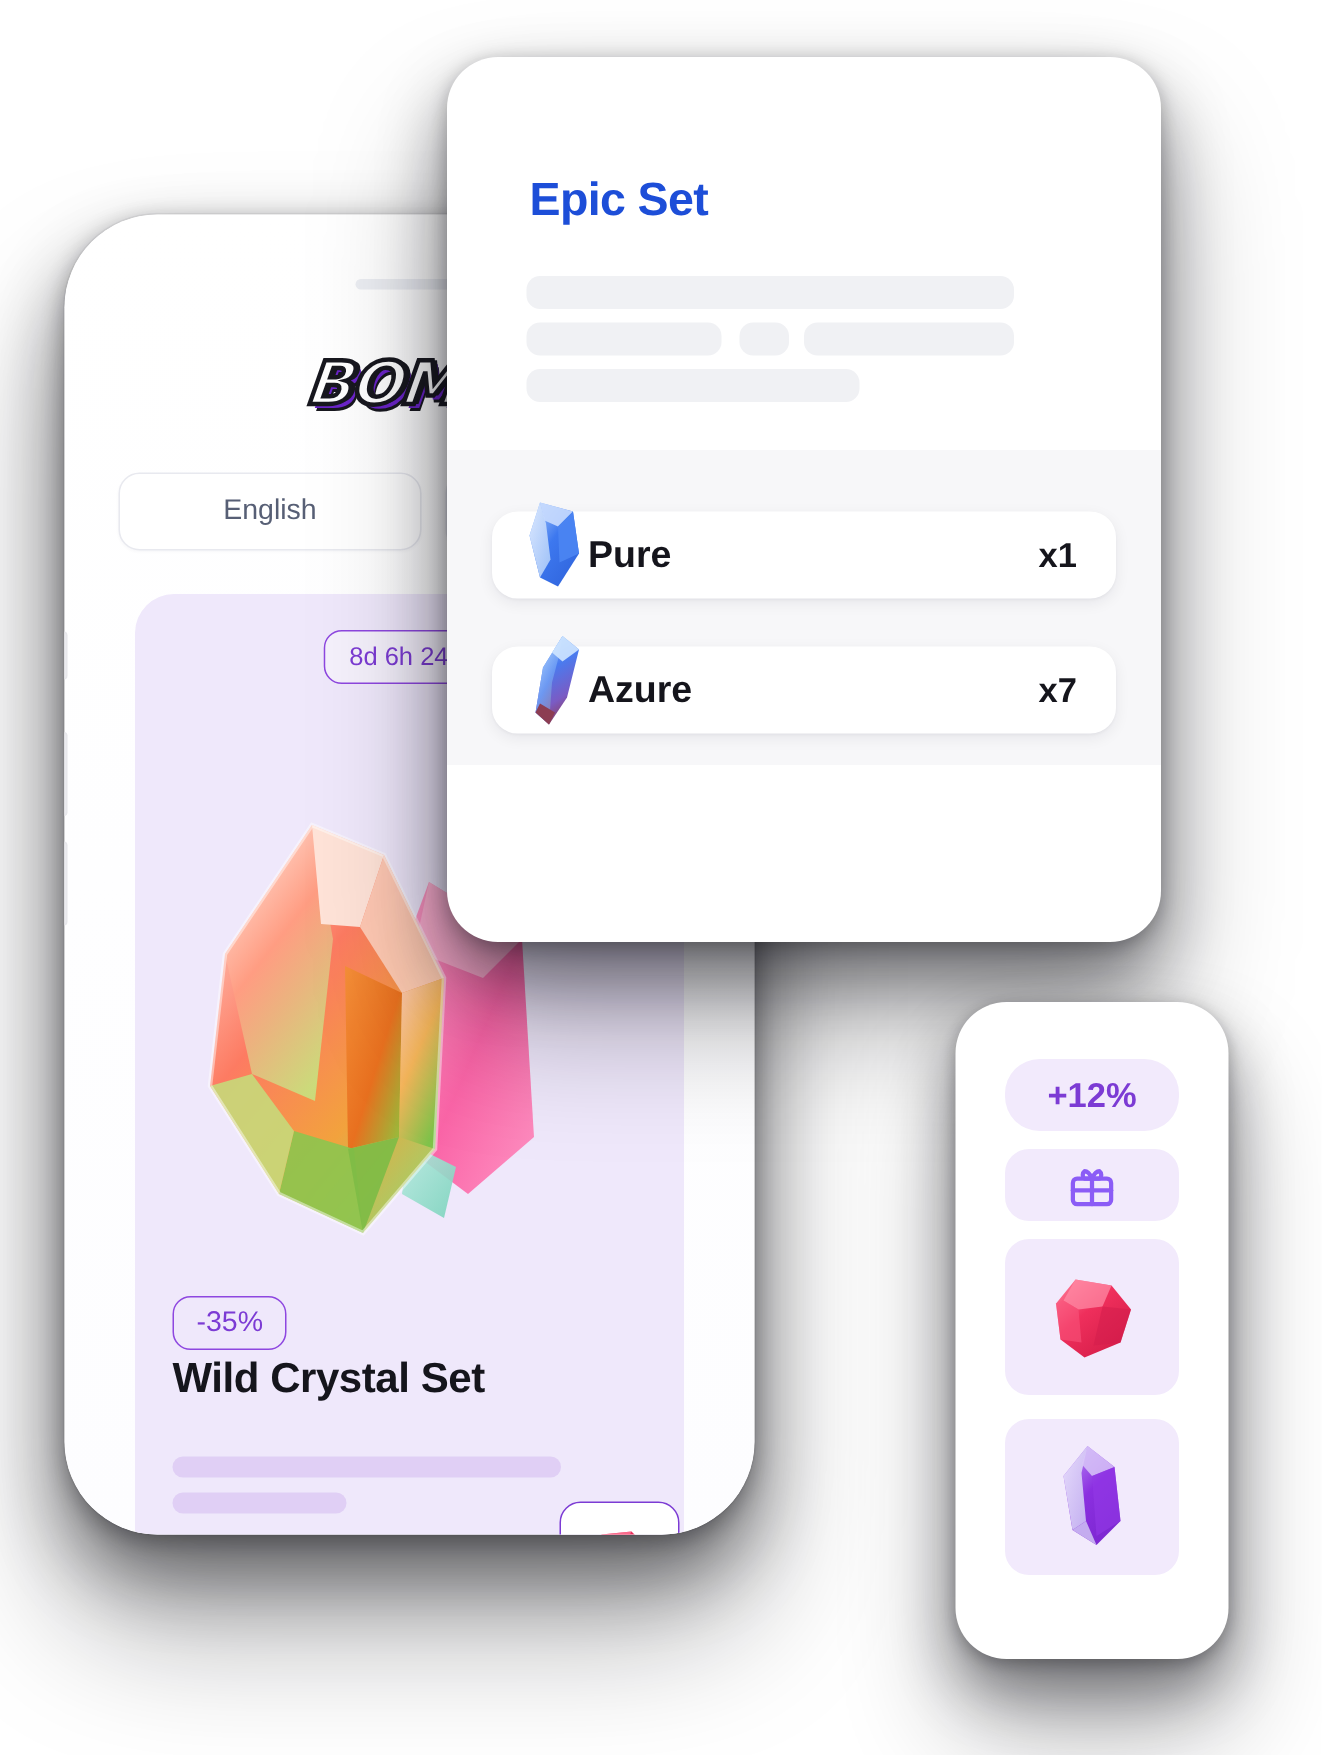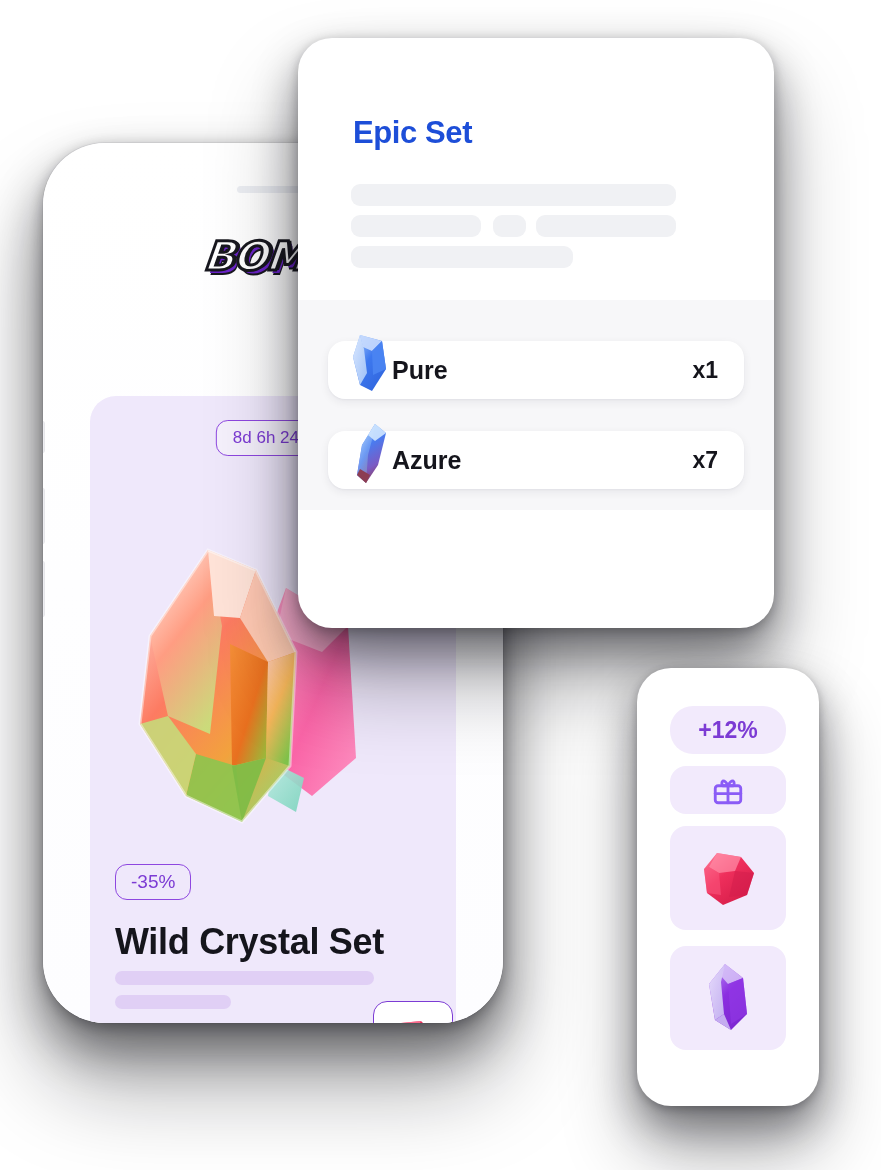--- a/index.html
+++ b/index.html
@@ -81,22 +81,22 @@
     position:absolute;left:283px;top:605px;width:78px;height:72px;
     border:1.8px solid #7c3bd4;border-radius:14px;background:#fff;
     display:flex;align-items:center;justify-content:center;overflow:hidden;
   }
   .disc-badge{
     position:absolute;left:25px;top:468px;
     border:1.6px solid #8e47e0;border-radius:12px;
     padding:6px 15px;color:#7c3bd4;font-size:19px;font-weight:500;
   }
   .offer-title{
-    position:absolute;left:25px;top:525px;
-    font-size:36px;font-weight:bold;color:#15151c;letter-spacing:-.3px;
+    position:absolute;left:25px;top:507px;
+    font-size:28px;font-weight:bold;color:#15151c;letter-spacing:-.3px;
   }
   .sk{position:absolute;background:#e0cff5;border-radius:9px;}
   .sk.l1{left:25px;top:575px;width:259px;height:14px;}
   .sk.l2{left:25px;top:599px;width:116px;height:14px;}
 
   
   .epic{
     position:absolute;left:298px;top:38px;width:476px;height:590px;
     background:#ffffff;border-radius:34px;
     box-shadow:
@@ -168,20 +168,28 @@
 
   <div class="phone">
     <div class="phone-inner"></div>
 
     <div class="phone-speaker"></div>
 
     <div class="brand-logo-wrap">
       <div class="brand-logo">BOMB</div>
     </div>
 
+    <div class="lang-row">
+      <div class="pill-select">
+        <span>English</span>
+      </div>
+      <div class="pill-select second">
+        <span></span>
+      </div>
+    </div>
 
     <div class="offer-card">
 
       <div class="timer-badge">8d 6h 24m</div>
 
       <div class="hero-art">
         <svg width="366" height="400" viewBox="0 0 366 400">
           <defs>
             <linearGradient id="pinkBack" x1="0" y1="0" x2="1" y2="1">
               <stop offset="0%" stop-color="#ff9ec8"></stop>

